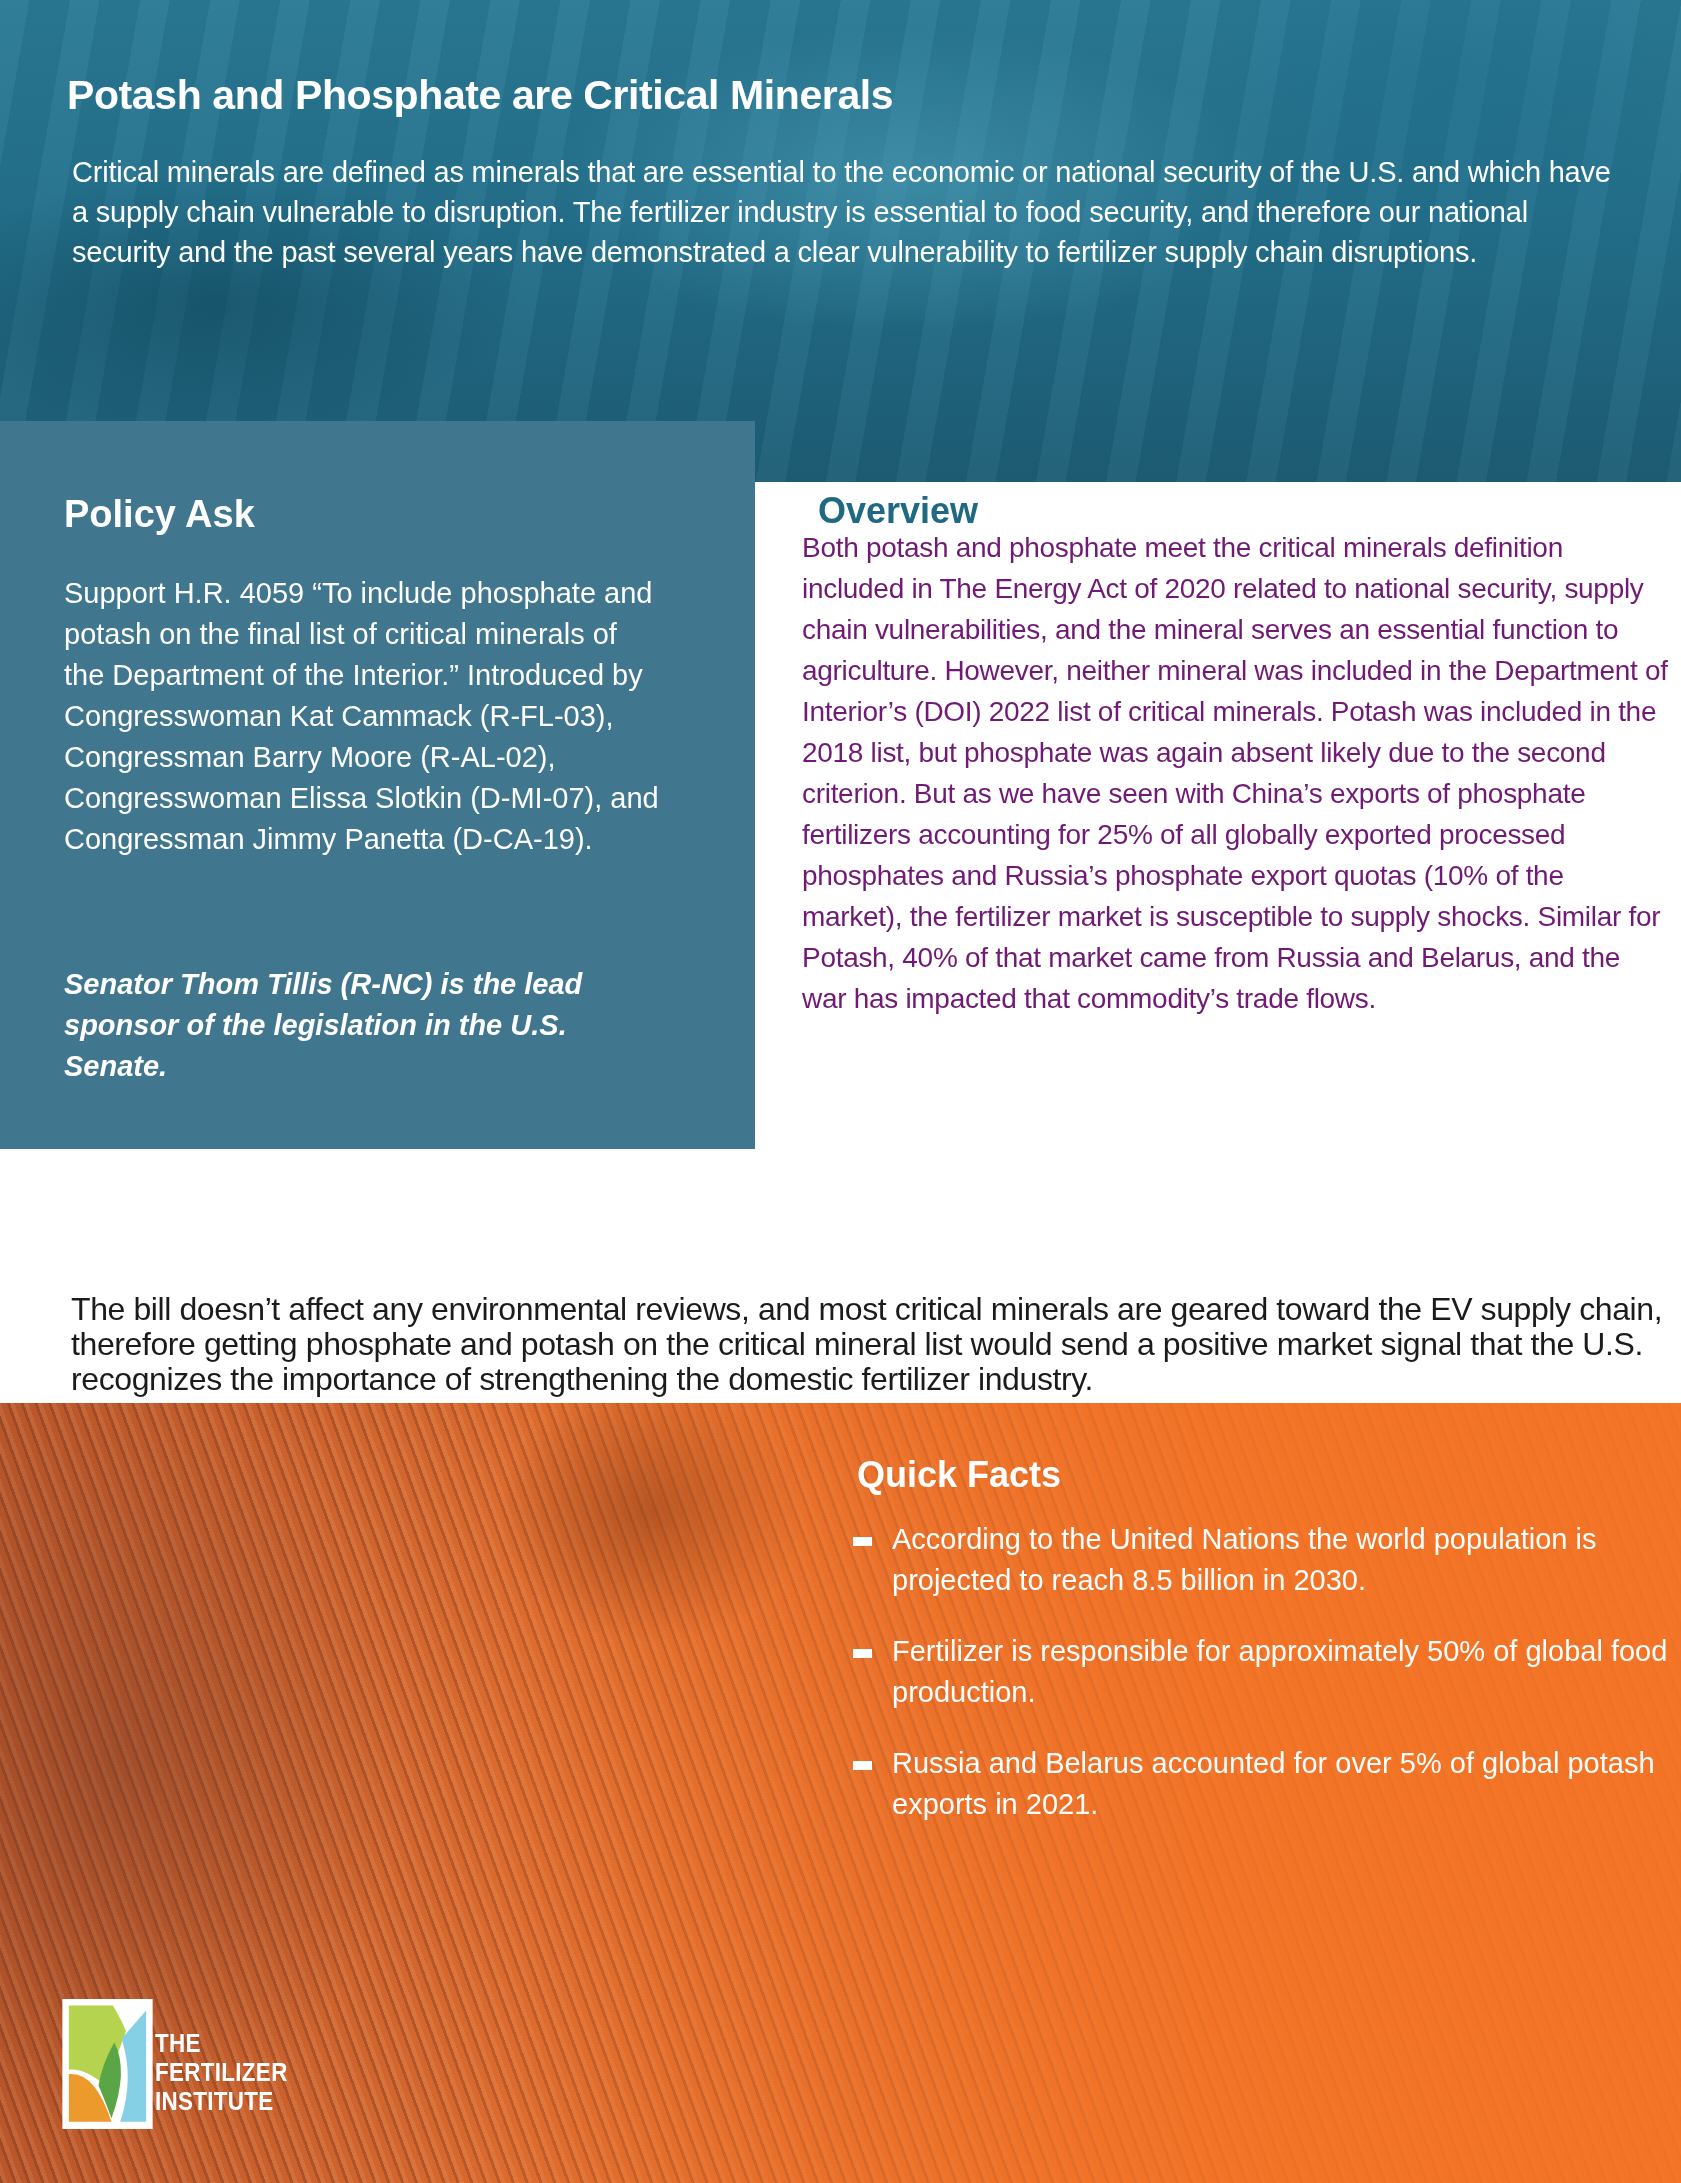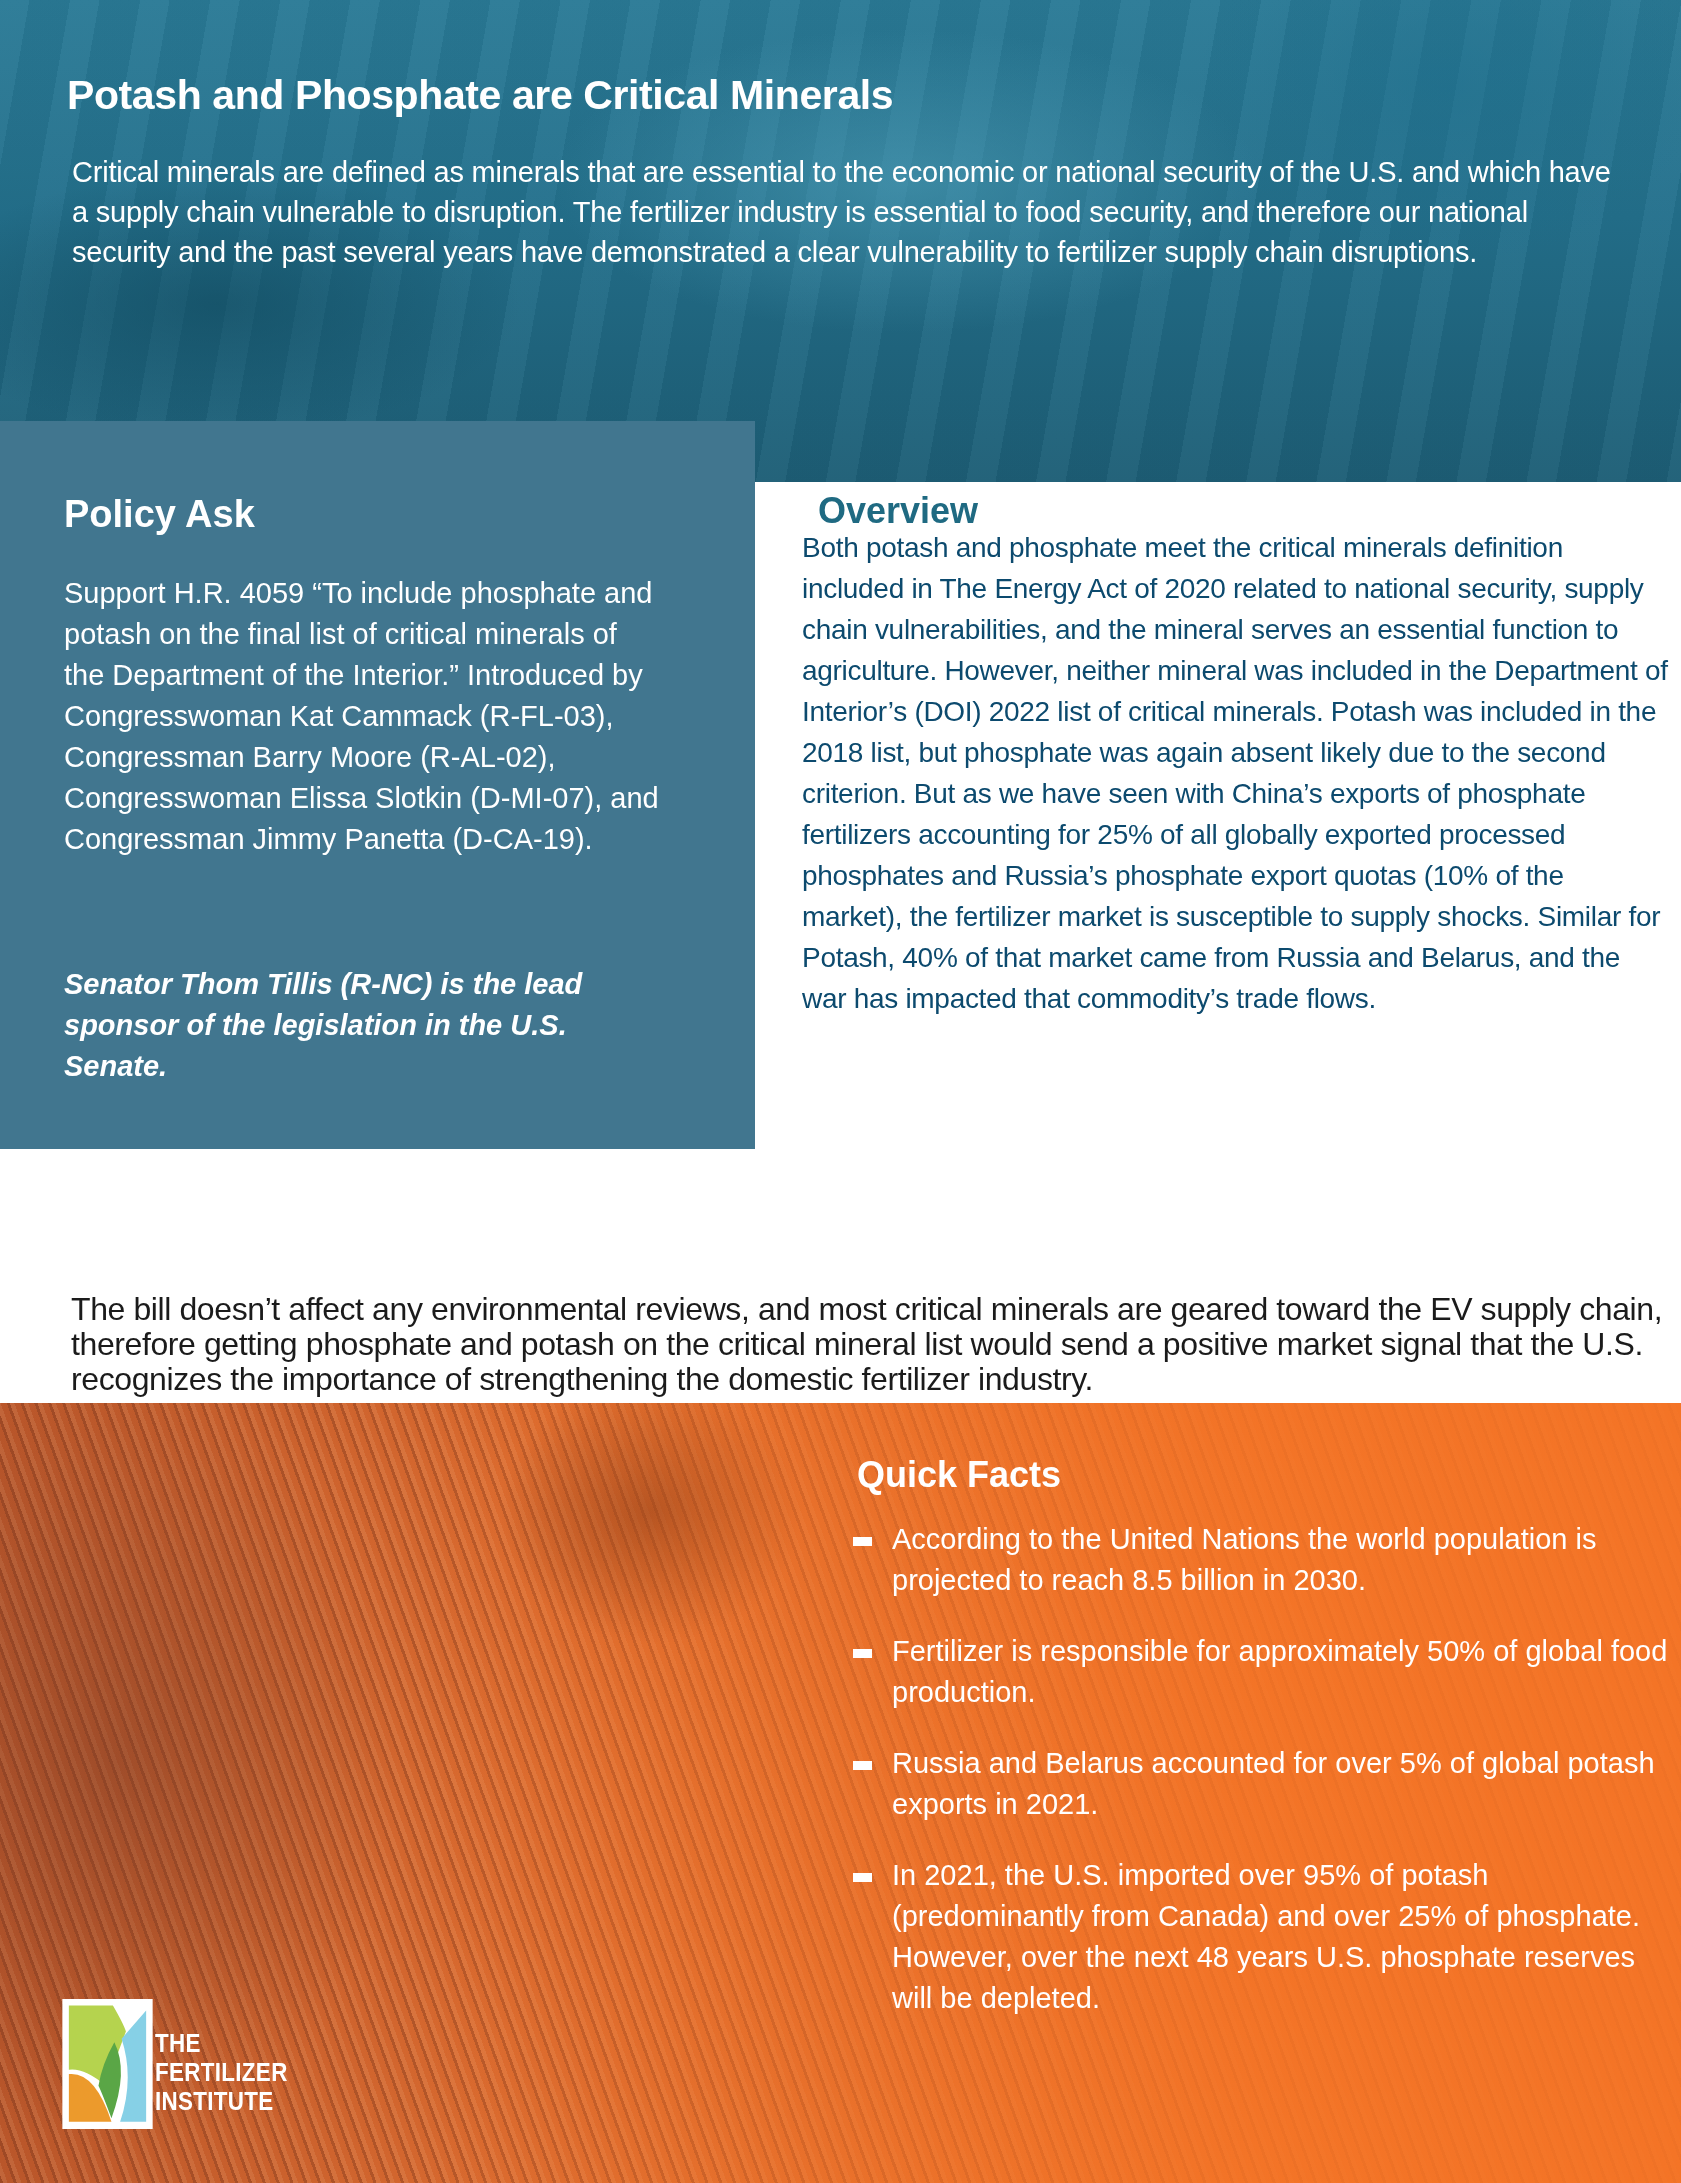--- a/index.html
+++ b/index.html
@@ -52,21 +52,21 @@
     font-size: 29px; line-height: 41px; font-style: italic; font-weight: 700;
   }
 
   
   .overview-title {
     position: absolute; left: 802px; top: 474px; margin: 16px;
     font-size: 36px; font-weight: 700; color: #1f6a82;
   }
   .overview-text {
     position: absolute; left: 802px; top: 527px; width: 869px; margin: 0;
-    font-size: 28px; line-height: 41px; letter-spacing: -0.3px; color: #0c4a6e;
+    font-size: 28px; line-height: 41px; letter-spacing: -0.3px; color: #701a75;
   }
 
   
   .bill-text {
     position: absolute; left: 59px; top: 1280px; width: 1615px; margin: 12px;
     font-size: 32px; line-height: 35px; letter-spacing: -0.4px; color: #1b1b1b;
   }
 
   
   .orange {
@@ -139,24 +139,20 @@
       <span>According to the United Nations the world population is projected to reach 8.5 billion in 2030.</span>
     </li>
     <li class="fact">
       <span class="fact-bullet"></span>
       <span>Fertilizer is responsible for approximately 50% of global food production.</span>
     </li>
     <li class="fact">
       <span class="fact-bullet"></span>
       <span>Russia and Belarus accounted for over 5% of global potash exports in 2021.</span>
     </li>
-    <li class="fact">
-      <span class="fact-bullet"></span>
-      <span>In 2021, the U.S. imported over 95% of potash (predominantly from Canada) and over 25% of phosphate.  However, over the next 48 years U.S. phosphate reserves will be depleted.</span>
-    </li>
   </ul>
 </section>
 
 <div class="logo">
   <svg class="logo-mark" viewBox="0 0 125 180">
     <rect x="0" y="0" width="125" height="180" fill="#ffffff"></rect>
     <path d="M9 9 H70 Q85 35 88 45 L60 120 Q30 95 9 98 Z" fill="#b5d34e"></path>
     <path d="M9 104 Q45 100 68 170 H9 Z" fill="#ec9a2c"></path>
     <path d="M72 60 Q92 100 68 165 Q55 130 50 120 Q55 90 72 60 Z" fill="#5aa646"></path>
     <path d="M116 16 V170 H80 Q100 110 82 55 Z" fill="#86d0e6"></path>

